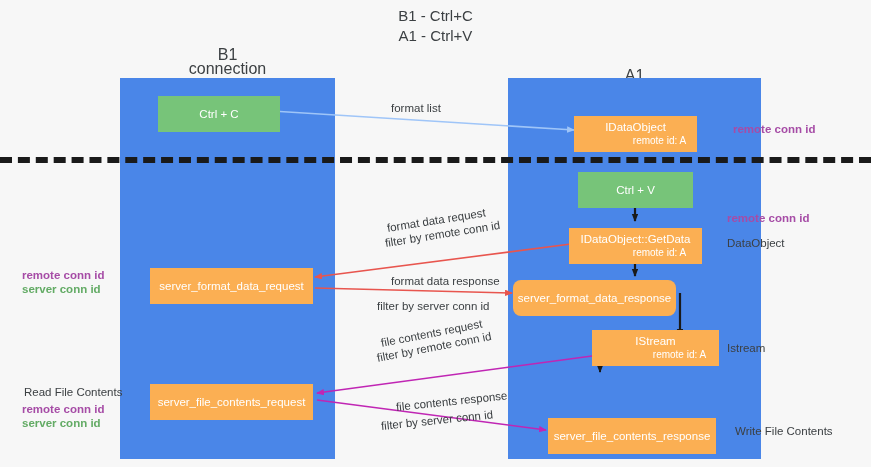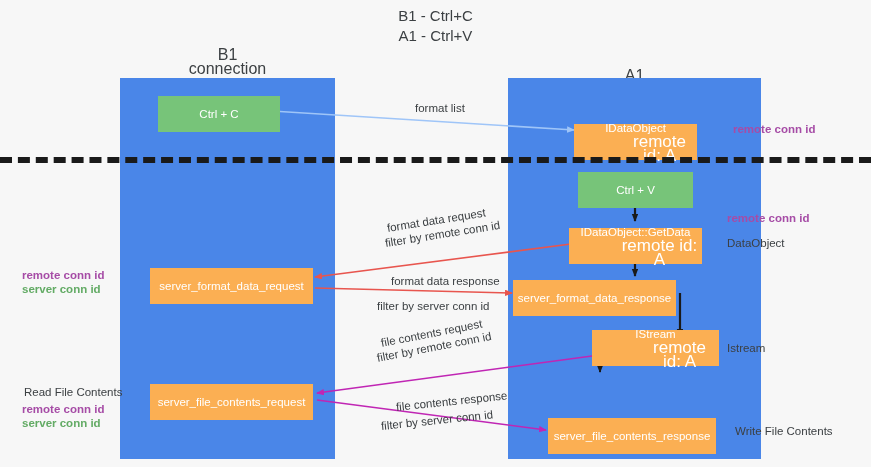--- a/index.html
+++ b/index.html
@@ -66,21 +66,21 @@
     justify-content: center;
     color: #ffffff;
     font-size: 11.5px;
     line-height: 14px;
     text-align: center;
     padding: 18px 4px;
     z-index: 3;
   }
   .node.green { background: #77c479; }
   .node.orange { background: #fbaf53; }
-  .node .sub { font-size: 17px; line-height: 14px; margin-left: 48px; }
+  .node .sub { font-size: 10px; line-height: 14px; margin-left: 48px; }
 
   
   .lbl {
     position: absolute;
     font-size: 11.5px;
     color: #3c4043;
     line-height: 14px;
     white-space: nowrap;
     z-index: 4;
   }
@@ -175,56 +175,56 @@
       <path d="M600,360 L600,372" stroke="#1a1a1a" stroke-width="2" fill="none" marker-end="url(#ar-blk)"></path>
     </g>
   </svg>
 
   <div id="divider"></div>
 
   <div class="node green" style="left:158px; top:96px; width:122px; height:26px;">
     <div>Ctrl + C</div>
   </div>
 
-  <div class="node orange" style="left:574px; top:124px; width:123px; height:24px;">
+  <div class="node orange" style="left:574px; top:116px; width:123px; height:24px;">
     <div>IDataObject</div>
     <div class="sub">remote id: A</div>
   </div>
 
   <div class="node green" style="left:578px; top:172px; width:115px; height:26px;">
     <div>Ctrl + V</div>
   </div>
 
   <div class="node orange" style="left:569px; top:228px; width:133px; height:26px;">
     <div>IDataObject::GetData</div>
     <div class="sub">remote id: A</div>
   </div>
 
   <div class="node orange" style="left:150px; top:268px; width:163px; height:25px;">
     <div>server_format_data_request</div>
   </div>
 
-  <div class="node orange" style="left:513px; top:280px; width:163px; height:25px;">
+  <div class="node orange" style="left:513px; top:280px; width:163px; height:25px;border-radius:8px;">
     <div>server_format_data_response</div>
   </div>
 
   <div class="node orange" style="left:592px; top:330px; width:127px; height:30px;">
     <div>IStream</div>
     <div class="sub">remote id: A</div>
   </div>
 
   <div class="node orange" style="left:150px; top:384px; width:163px; height:32px;">
     <div>server_file_contents_request</div>
   </div>
 
   <div class="node orange" style="left:548px; top:418px; width:168px; height:17px;">
     <div>server_file_contents_response</div>
   </div>
 
-  <div class="lbl" style="left:415px; top:101px;">format list</div>
+  <div class="lbl" style="left:391px; top:101px;">format list</div>
 
   <div class="lbl rot-a" style="left:387px; top:221px;">format data request</div>
   <div class="lbl rot-a" style="left:385px; top:236px;">
     <span class="inl">filter by </span><span class="inl purple">remote conn id</span>
   </div>
 
   <div class="lbl" style="left:391px; top:274px;">format data response</div>
   <div class="lbl" style="left:377px; top:299px;">
     <span class="inl">filter by </span><span class="inl green">server conn id</span>
   </div>

